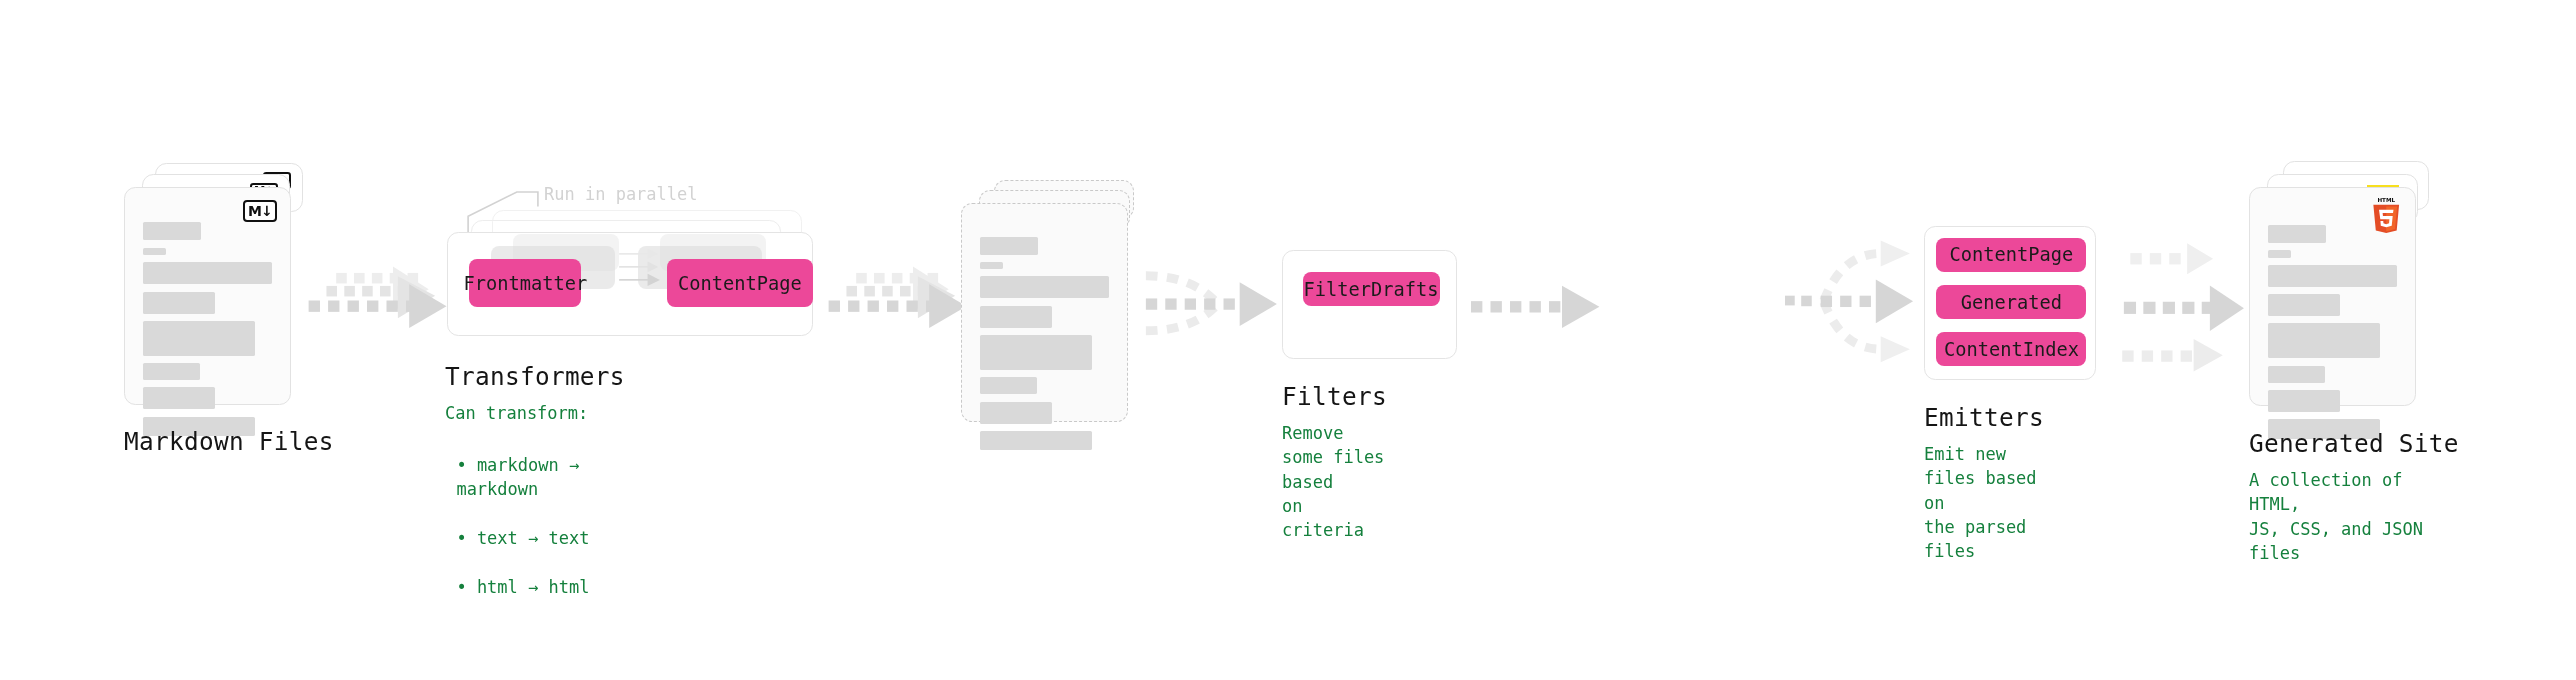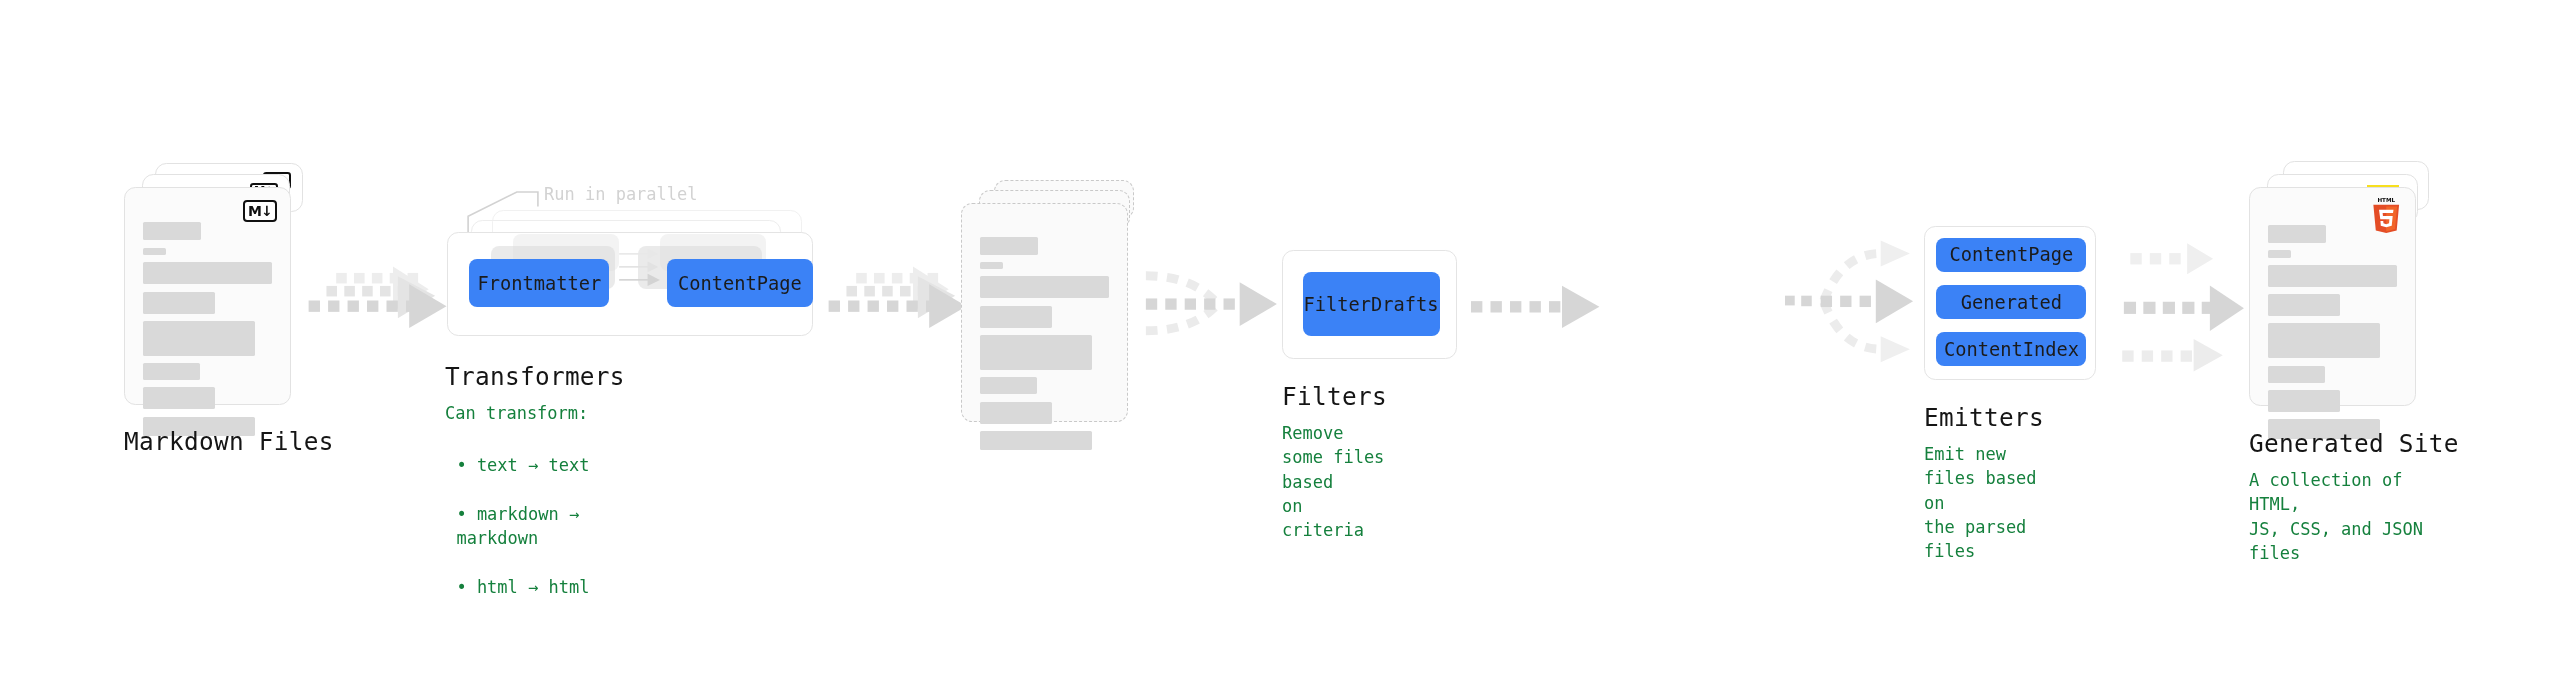--- a/index.html
+++ b/index.html
@@ -108,21 +108,21 @@
 
   
   .panel {
     position: absolute;
     border: 1.6px solid #e4e4e4;
     border-radius: 11.4px;
     background: #ffffff;
     box-sizing: border-box;
   }
   .chip {
-    background: #3b82f6;
+    background: #ec4899;
     border-radius: 8.1px;
     display: flex;
     align-items: center;
     justify-content: center;
     font-size: 18.7px;
     color: #1b1b1b;
     box-sizing: border-box;
     white-space: nowrap;
   }
   .chip.ghost1 { background: rgba(216,216,216,0.55); }
@@ -239,36 +239,36 @@
       <g stroke="#e2e2e2" stroke-width="2" fill="#e2e2e2">
         <line x1="0" y1="22" x2="38" y2="22"></line>
           <path d="M36 17 L46 22 L36 27 Z"></path>
       </g>
       <g stroke="#d3d3d3" stroke-width="2" fill="#d3d3d3">
         <line x1="0" y1="38" x2="38" y2="38"></line>
           <path d="M36 32 L48 38 L36 44 Z"></path>
       </g>
     </svg>
 
-    <div class="chip" style="position:absolute; left:24.4px; top:72px; width:140px; height:48px;">
+    <div class="chip" style="position:absolute; left:24.4px; top:72px; width:112px; height:48px;">
       <span>Frontmatter</span>
     </div>
     <div class="chip" style="position:absolute; left:222px; top:72px; width:146px; height:48px;">
       <span>ContentPage</span>
     </div>
 
     <div style="position:absolute; left:0px; top:175px;">
       <div class="caption-title">Transformers</div>
       <div class="caption-sub">Can transform:</div>
       <div style="margin-top:3.3px;">
         <div class="caption-sub" style="margin:0 0 0 11.4px;">
+          <span>• </span><span>markdown → markdown</span>
+        </div>
+        <div class="caption-sub" style="margin:0 0 0 11.4px;">
           <span>• </span><span>text → text</span>
-        </div>
-        <div class="caption-sub" style="margin:0 0 0 11.4px;">
-          <span>• </span><span>markdown → markdown</span>
         </div>
         <div class="caption-sub" style="margin:0 0 0 11.4px;">
           <span>• </span><span>html → html</span>
         </div>
       </div>
     </div>
   </div>
 
   <svg class="arrow-svg" style="left:827px; top:268px;" width="146" height="65" viewBox="0 0 180 80">
     <g fill="#ededed">
@@ -329,21 +329,21 @@
         <rect x="36" y="50" width="14" height="14"></rect>
       <rect x="60" y="50" width="14" height="14"></rect>
         <rect x="84" y="50" width="14" height="14"></rect>
       <rect x="108" y="50" width="14" height="14"></rect>
       <path d="M128 30 L174 57 L128 84 Z"></path>
     </g>
   </svg>
 
   <div class="node" style="left:1282px; top:250px;">
     <div class="panel" style="left:0px; top:0px; width:175px; height:109px;">
-      <div class="chip" style="position:absolute; left:19.5px; top:21px; width:137px; height:64px;">
+      <div class="chip" style="position:absolute; left:19.5px; top:21px; width:137px; height:34px;">
         <span>FilterDrafts</span>
       </div>
     </div>
     <div style="position:absolute; left:0px; top:132px;">
       <div class="caption-title">Filters</div>
       <div class="caption-sub">Remove some files based
 on criteria</div>
     </div>
   </div>
 

